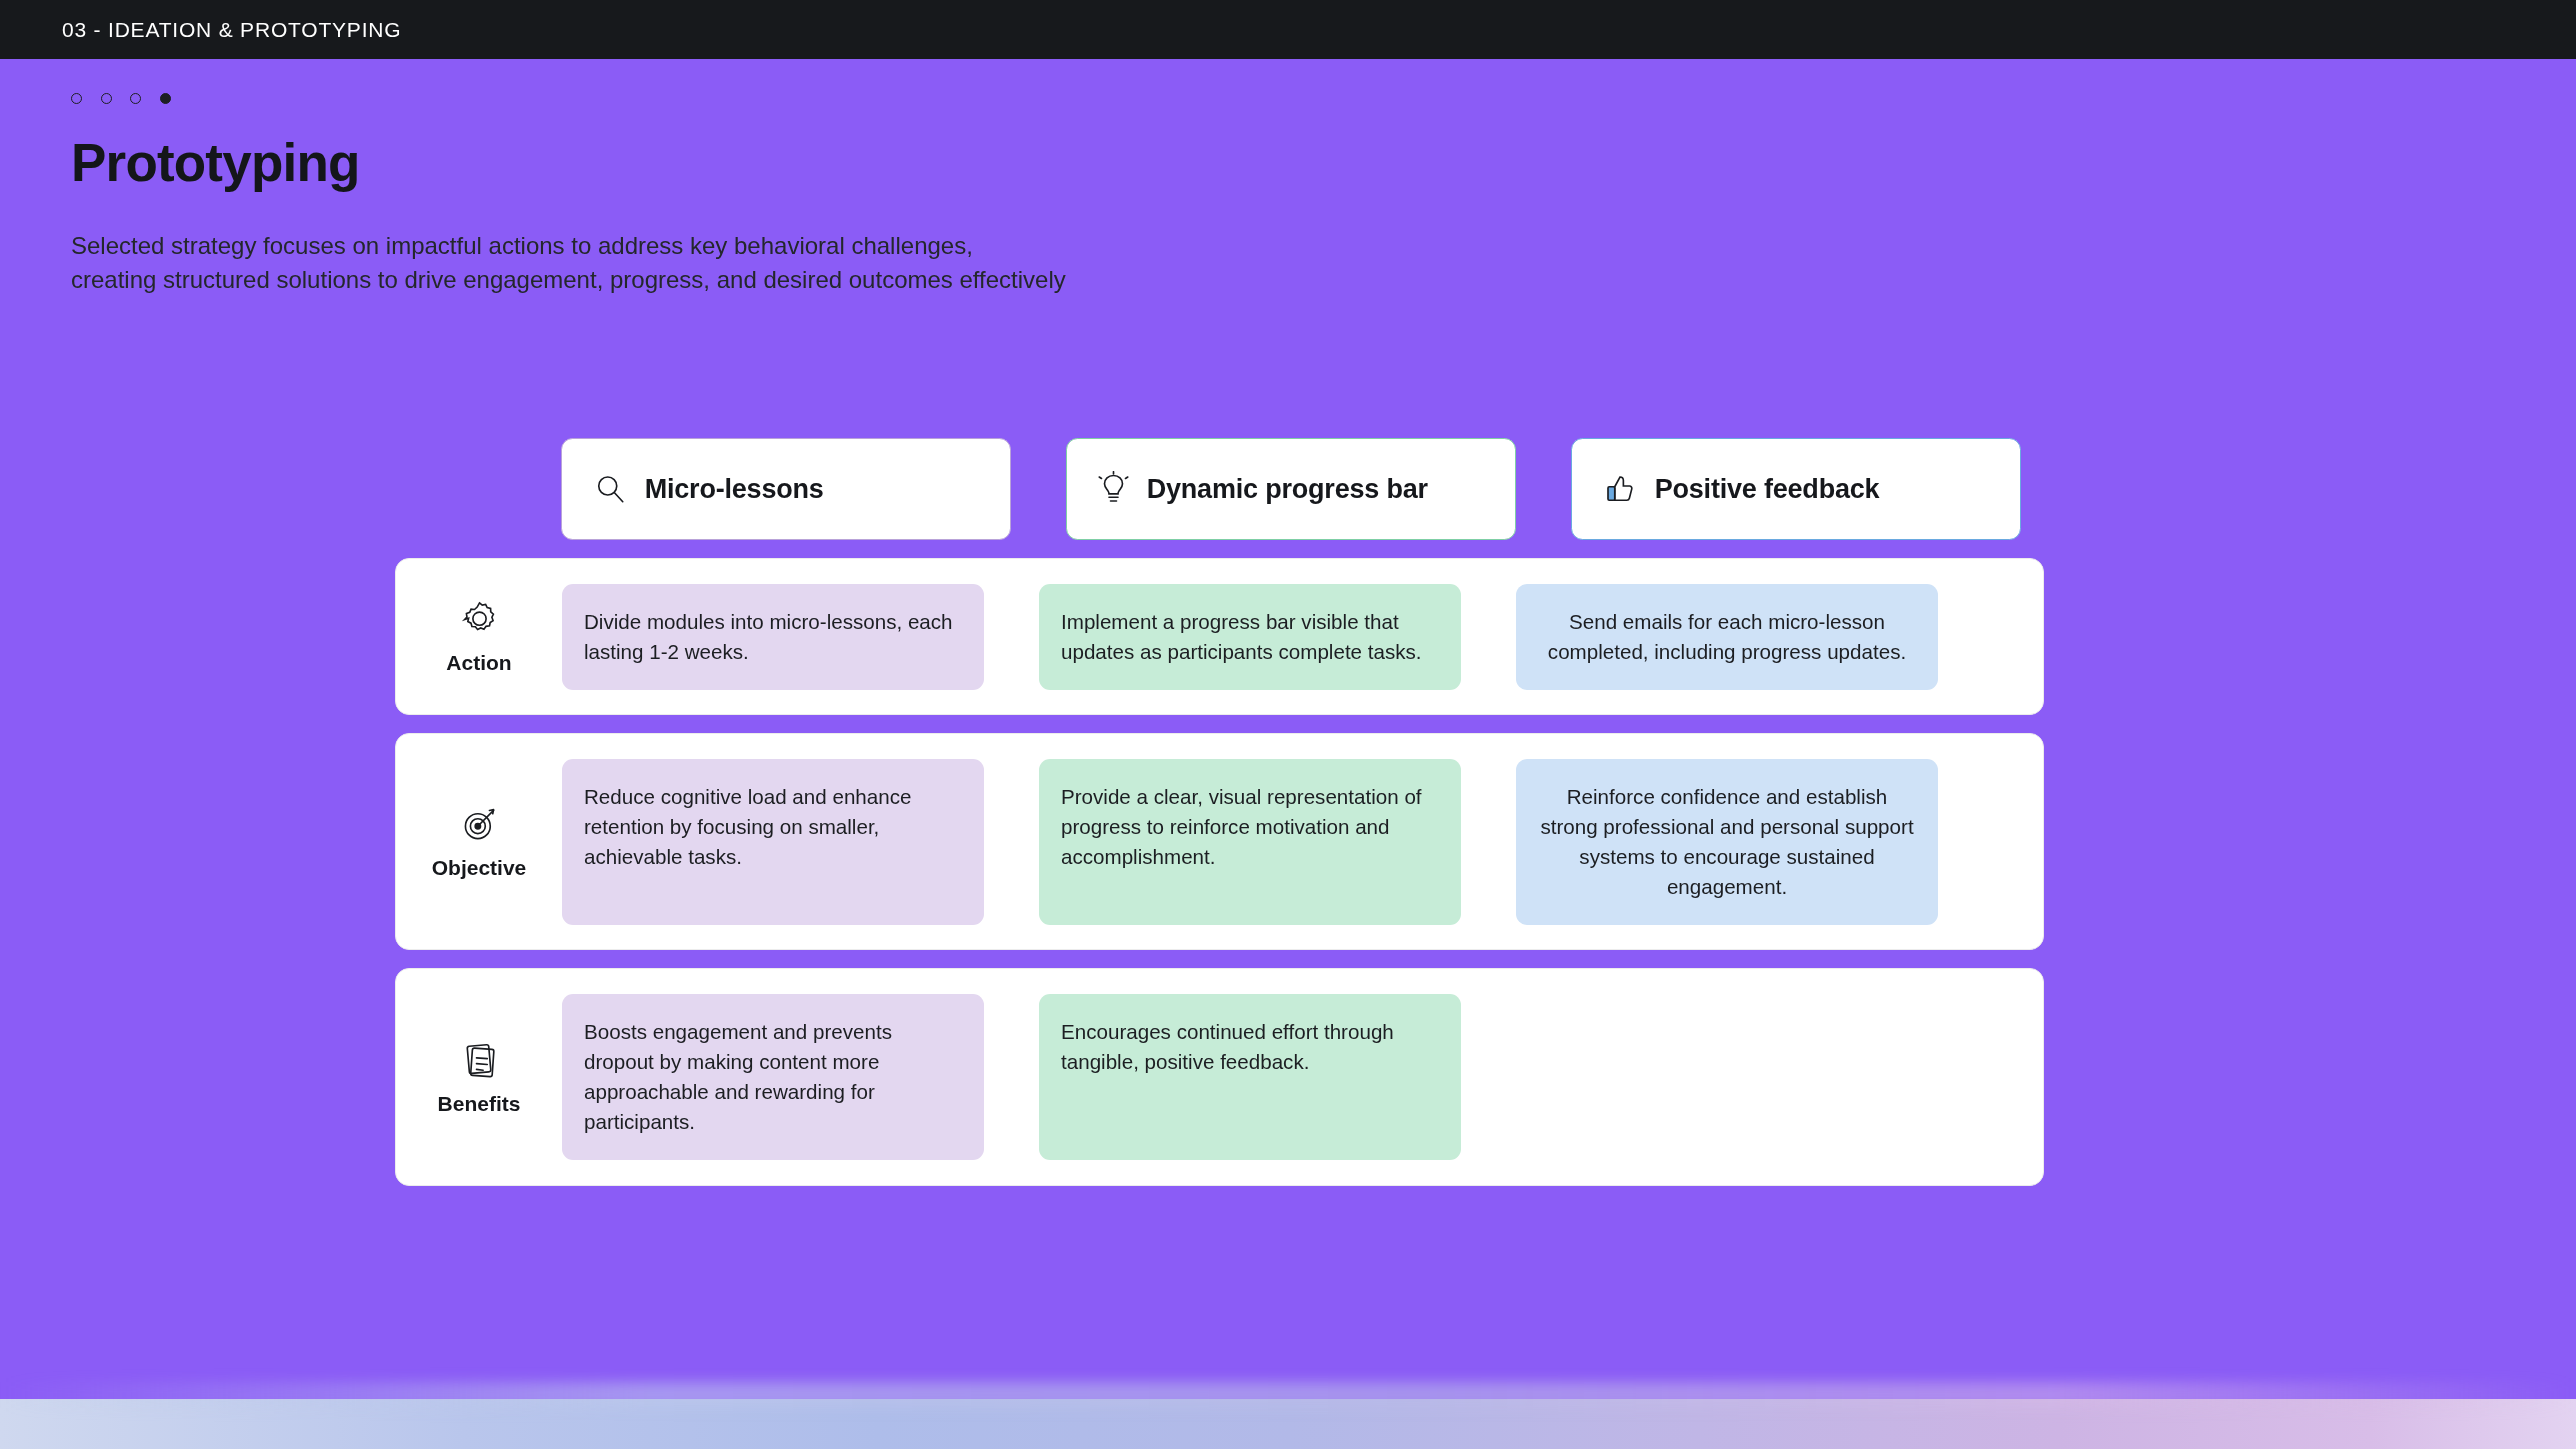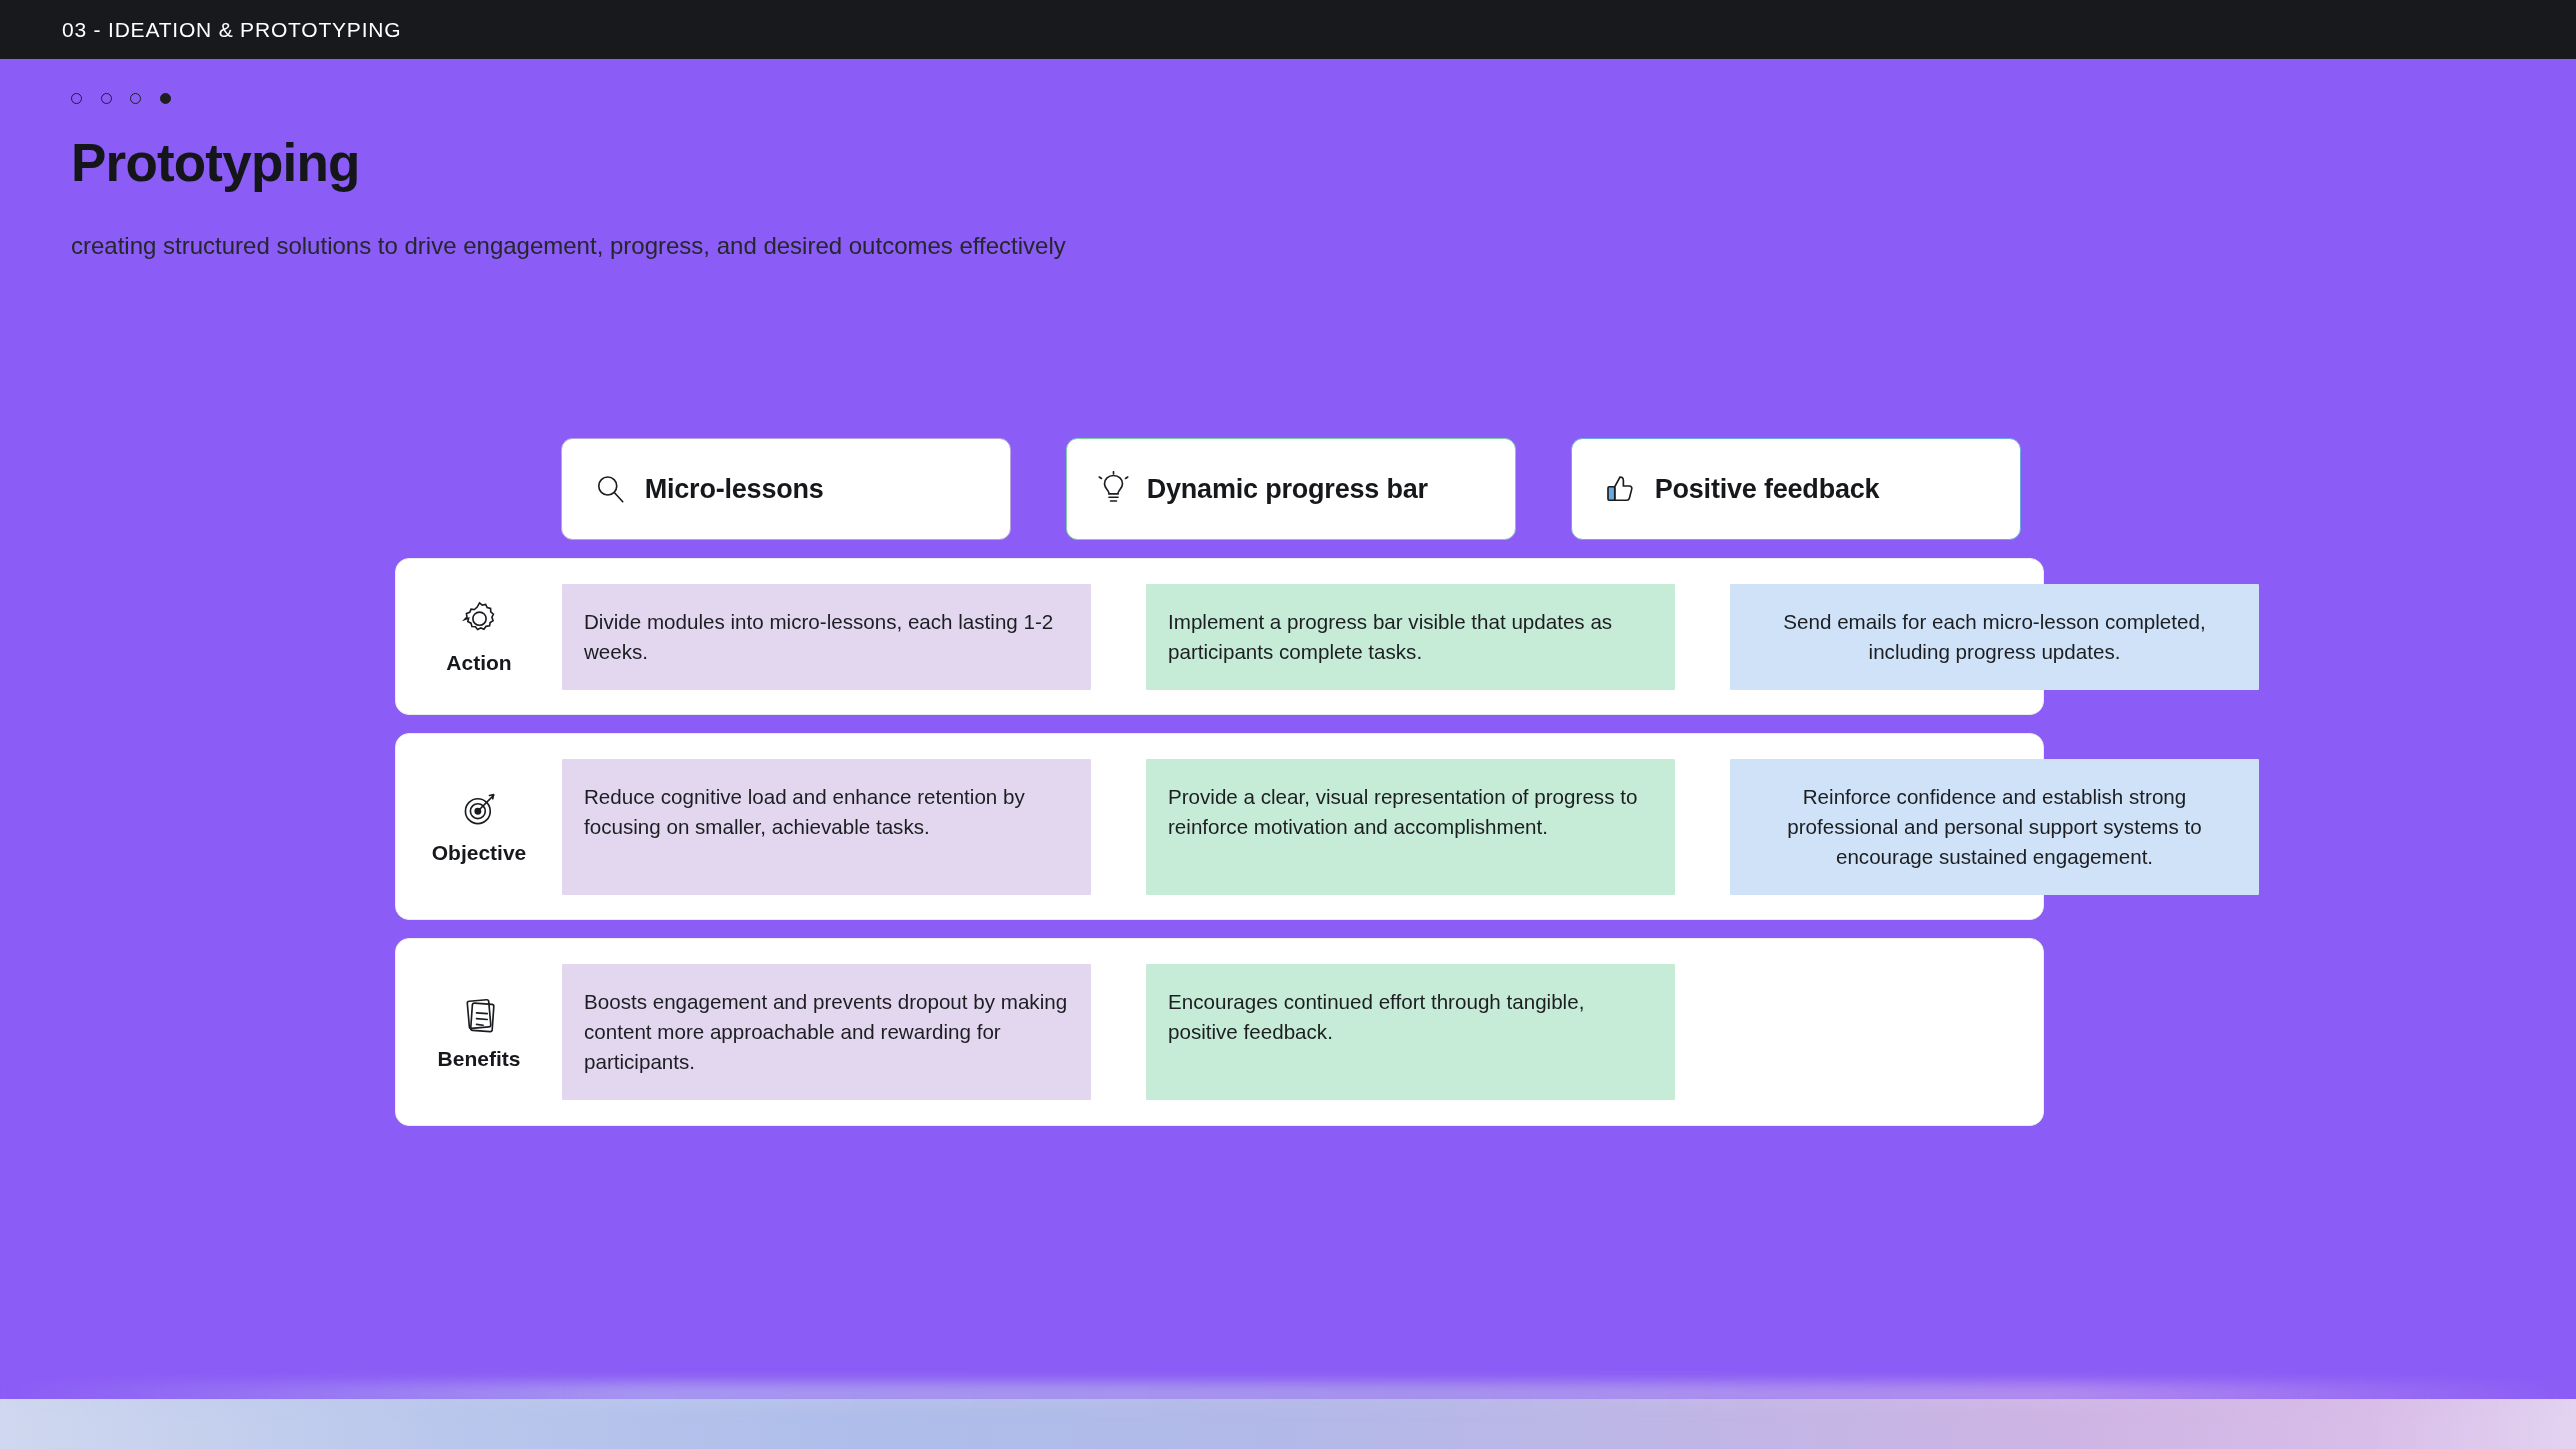--- a/index.html
+++ b/index.html
@@ -128,22 +128,22 @@
   .row-label .lbl {
     font-size: 21px;
     font-weight: 700;
     color: #16181c;
   }
   .cells {
     display: flex;
     gap: 55px;
   }
   .cell {
-    width: 529px;
-    border-radius: 1px;
+    width: 422px;
+    border-radius: 11px;
     padding: 23px 22px;
     font-size: 20.6px;
     line-height: 1.46;
     color: #1c1e22;
   }
   .cell.c0 { background: #e3d7f0; }
   .cell.c1 { background: #c6ecd7; }
   .cell.c2 { background: #cfe2f7; text-align: center; }
 
   .row.r-action  .cell { min-height: 77px; }
@@ -180,20 +180,21 @@
 
   <div class="dots">
     <span class="dot"></span>
     <span class="dot"></span>
     <span class="dot"></span>
     <span class="dot filled"></span>
   </div>
 
   <div class="page-title">Prototyping</div>
   <div class="subtitle">
+    <div>Selected strategy focuses on impactful actions to address key behavioral challenges,</div>
     <div>creating structured solutions to drive engagement, progress, and desired outcomes effectively</div>
   </div>
 
   <div class="matrix">
 
     <div class="col-headers">
 
       <div class="col-head c0">
         <span>
           <svg width="36" height="36" viewBox="0 0 48 48" fill="none" stroke="#1a1c20" stroke-width="2.2">

